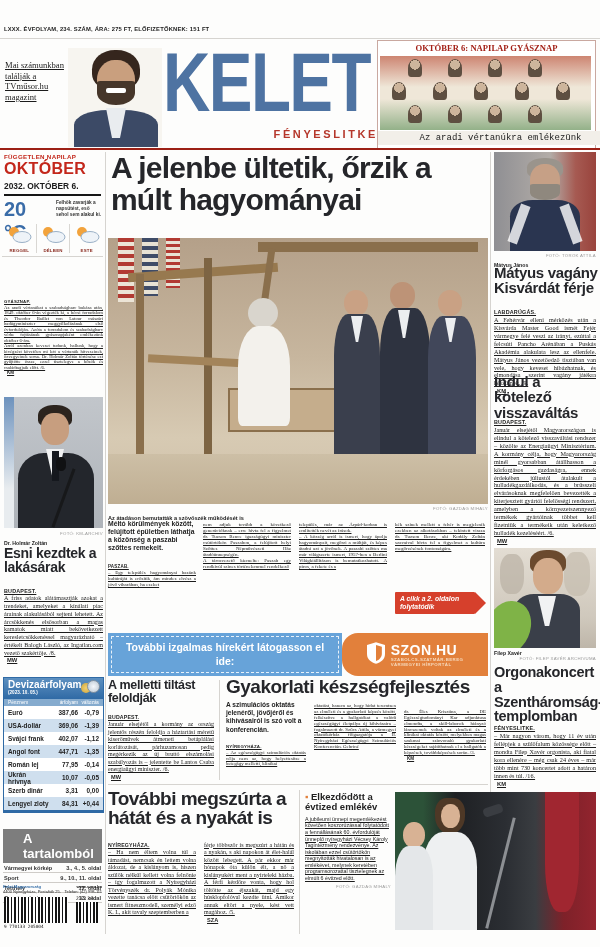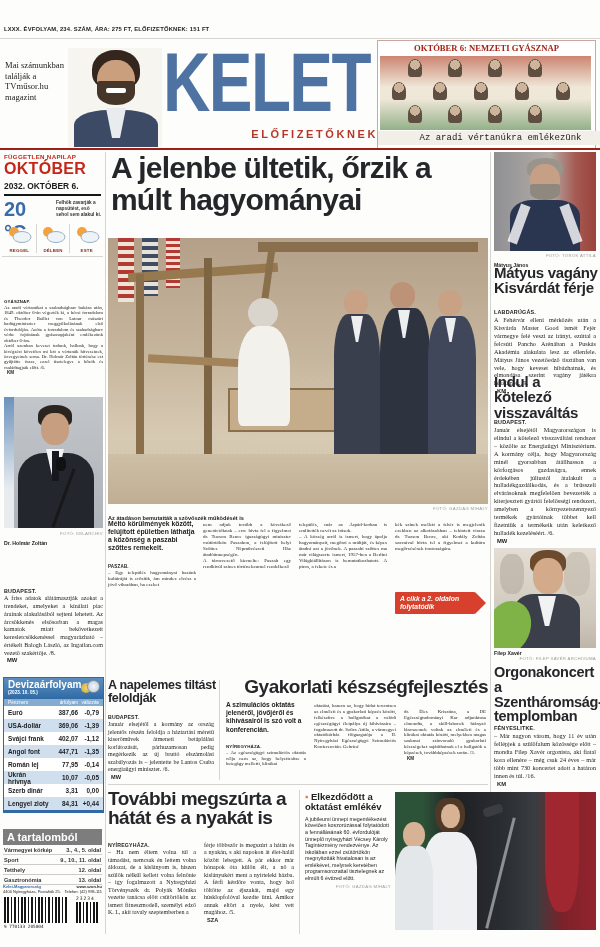--- a/index.html
+++ b/index.html
@@ -1,21 +1,21 @@
 <!DOCTYPE html>
 <html><head>
 <meta charset="utf-8">
 <style>
   html,body{margin:0;padding:0;background:#e9e9e9;}
   .page{position:relative;width:600px;height:947px;background:#fdfdfc;margin:0 auto;overflow:hidden;
         font-family:"Liberation Sans",sans-serif;color:#1a1a1a;}
   .abs{position:absolute;}
   .vline{position:absolute;width:1px;background:#d6d4d0;}
   .hline{position:absolute;height:1px;background:#d6d4d0;}
-  .serif{font-family:"Liberation Serif",serif;text-align:justify;color:#1c1c1c;white-space:pre-line;}
+  .serif{font-family:"Liberation Serif",serif;text-align:justify;color:#1c1c1c;white-space:pre-line;text-decoration:underline;}
   .kick{font-weight:bold;font-family:"Liberation Sans",sans-serif;letter-spacing:.2px;}
   .sig{font-weight:bold;font-family:"Liberation Sans",sans-serif;margin-left:3px;}
   .hart{font-family:"Liberation Sans",sans-serif;font-weight:800;color:#25262a;line-height:1.02;letter-spacing:-.3px;}
   .capname{font-weight:bold;font-size:5.2px;color:#222;}
   .capcredit{font-size:4.3px;color:#9b9b9b;letter-spacing:.3px;}
   
   .red{color:#c3271b;}
   .fxwrap{border:1.5px solid #2f6aa5;border-bottom:3px solid #2f6aa5;background:#fff;}
   .fxhead{background:linear-gradient(180deg,#5d90c0,#2f6aa5);color:#fff;padding:2px 4px;position:relative;height:17px;}
   .fxcols{display:flex;background:#85abce;color:#fff;font-size:4.8px;padding:1px 4px;}
@@ -49,24 +49,24 @@
   <div class="photo" style="left:68px;top:48px;width:94px;height:99px;background:#f7f5f0;">
     <div class="abs" style="left:24px;top:2px;width:48px;height:40px;background:#35261d;border-radius:48% 48% 40% 40%;"></div>
     <div class="abs" style="left:29px;top:12px;width:38px;height:42px;background:#c99f7e;border-radius:46%;"></div>
     <div class="abs" style="left:29px;top:33px;width:38px;height:24px;background:#46362a;border-radius:8% 8% 50% 50%;"></div>
     <div class="abs" style="left:38px;top:40px;width:20px;height:5px;background:#fff;border-radius:2px;"></div>
     <div class="abs" style="left:6px;top:62px;width:84px;height:37px;background:#3c4a66;border-radius:40% 40% 0 0;"></div>
     <div class="abs" style="left:38px;top:60px;width:20px;height:30px;background:#e9ecef;clip-path:polygon(0 0,100% 0,70% 100%,30% 100%);"></div>
   </div>
 
   <div class="abs" style="left:163px;top:40px;font-size:84px;font-weight:800;color:#4e73a2;letter-spacing:-2px;transform:scaleX(.78);transform-origin:0 0;line-height:1;">KELET</div>
-  <div class="abs" style="left:200px;top:128px;width:178px;text-align:right;font-size:11px;font-weight:bold;color:#b5372b;letter-spacing:2.6px;">ELŐFIZETŐKNEK</div>
+  <div class="abs" style="left:200px;top:128px;width:178px;text-align:right;font-size:11px;font-weight:bold;color:#b5372b;letter-spacing:2.6px;">FÉNYESLITKE</div>
 
   <div class="abs" style="left:377px;top:40px;width:217px;height:108px;border:1px solid #c9a8a0;background:#fff;">
-    <div style="text-align:center;font-family:'Liberation Serif',serif;font-weight:bold;color:#a32017;font-size:8.6px;padding-top:2px;">OKTÓBER 6: NEMZETI GYÁSZNAP</div>
+    <div style="text-align:center;font-family:'Liberation Serif',serif;font-weight:bold;color:#a32017;font-size:8.6px;padding-top:2px;">OKTÓBER 6: NAPILAP GYÁSZNAP</div>
     <div class="photo" style="left:2px;top:15px;width:211px;height:74px;background:linear-gradient(180deg,#cd8572 0%,#efe7d8 42%,#efe7d8 58%,#93b189 100%);">
       <div class="abs" style="left:28px;top:3px;width:14px;height:18px;background:radial-gradient(circle at 50% 32%,#cdb59c 0 34%,#5e4f41 35%);border-radius:50% 50% 22% 22%;"></div>
       <div class="abs" style="left:68px;top:3px;width:14px;height:18px;background:radial-gradient(circle at 50% 32%,#cdb59c 0 34%,#5e4f41 35%);border-radius:50% 50% 22% 22%;"></div>
       <div class="abs" style="left:108px;top:3px;width:14px;height:18px;background:radial-gradient(circle at 50% 32%,#cdb59c 0 34%,#5e4f41 35%);border-radius:50% 50% 22% 22%;"></div>
       <div class="abs" style="left:148px;top:3px;width:14px;height:18px;background:radial-gradient(circle at 50% 32%,#cdb59c 0 34%,#5e4f41 35%);border-radius:50% 50% 22% 22%;"></div>
       <div class="abs" style="left:12px;top:26px;width:14px;height:18px;background:radial-gradient(circle at 50% 32%,#cdb59c 0 34%,#5e4f41 35%);border-radius:50% 50% 22% 22%;"></div>
       <div class="abs" style="left:53px;top:26px;width:14px;height:18px;background:radial-gradient(circle at 50% 32%,#cdb59c 0 34%,#5e4f41 35%);border-radius:50% 50% 22% 22%;"></div>
       <div class="abs" style="left:94px;top:26px;width:14px;height:18px;background:radial-gradient(circle at 50% 32%,#cdb59c 0 34%,#5e4f41 35%);border-radius:50% 50% 22% 22%;"></div>
       <div class="abs" style="left:135px;top:26px;width:14px;height:18px;background:radial-gradient(circle at 50% 32%,#cdb59c 0 34%,#5e4f41 35%);border-radius:50% 50% 22% 22%;"></div>
       <div class="abs" style="left:176px;top:26px;width:14px;height:18px;background:radial-gradient(circle at 50% 32%,#cdb59c 0 34%,#5e4f41 35%);border-radius:50% 50% 22% 22%;"></div>
@@ -128,20 +128,21 @@
     <div class="abs" style="left:42px;top:52px;width:18px;height:28px;background:#f0f1f2;clip-path:polygon(0 0,100% 0,65% 100%,35% 100%);"></div>
     <div class="abs" style="left:48px;top:54px;width:7px;height:30px;background:#15181e;"></div>
     <div class="abs" style="left:58px;top:70px;width:3px;height:62px;background:#17181a;transform:rotate(20deg);"></div>
     <div class="abs" style="left:52px;top:60px;width:10px;height:14px;background:#101113;border-radius:40%;"></div>
   </div>
   <div class="abs" style="left:4px;top:531px;width:99px;">
     <span class="capname">Dr. Holmár Zoltán</span>
     <span class="capcredit" style="float:right;">FOTÓ: KM-ARCHÍV</span>
   </div>
 
+  <div class="abs hart" style="left:4px;top:546px;width:100px;font-size:14px;">Esni kezdtek a lakásárak</div>
   <div class="abs serif" style="left:4px;top:580px;width:99px;font-size:6.1px;line-height:1.27;">
     <span class="kick" style="font-size:5.4px;">BUDAPEST.</span>
     <span>A friss adatok alátámasztják azokat a trendeket, amelyeket a kínálati piac árainak alakulásából sejteni lehetett. Az árcsökkenés elsősorban a magas kamatok miatt bekövetkezett keresletcsökkenéssel magyarázható – értékelt Balogh László, az Ingatlan.com vezető szakértője. /8.</span>
     <span class="sig" style="font-size:5.8px;">MW</span>
   </div>
 
   <div class="abs fxwrap" style="left:3px;top:677px;width:99px;">
     <div class="fxhead">
       <div style="font-size:10px;font-weight:800;line-height:1;">Devizaárfolyam</div>
       <div style="font-size:4.6px;font-weight:bold;">(2023. 10. 05.)</div>
@@ -191,21 +192,21 @@
         </div>
       <div class="fxrow">
           <div class="fc1">Lengyel zloty</div>
           <div class="fc2">84,31</div>
           <div class="fc3">+0,44</div>
         </div>
     </div>
   </div>
 
   <div class="abs" style="left:3px;top:829px;width:99px;">
-    <div style="background:#7d7d7d;color:#fff;font-size:11px;font-weight:800;padding:2px 4px;">A tartalomból</div>
+    <div style="background:#7d7d7d;color:#fff;font-size:13px;font-weight:800;padding:2px 20px;">A tartalomból</div>
     <div class="tocitem">
         <span>Vármegyei körkép</span>
         <span>3., 4., 5. oldal</span>
       </div>
     <div class="tocitem">
         <span>Sport</span>
         <span>9., 10., 11. oldal</span>
       </div>
     <div class="tocitem">
         <span>Tetthely</span>
@@ -271,31 +272,48 @@
   <div class="abs serif" style="left:203px;top:522px;width:88px;font-size:5px;line-height:1.2;">nem adjuk tovább a következő generációknak – erre hívta fel a figyelmet dr. Tuzson Bence igazságügyi miniszter csütörtökön Paszabon, a felújított helyi Szőttes Népművészeti Ház átadóünnepségén.
 A tárcavezető kiemelte: Paszab egy rendkívül színes történelemmel rendelkező</div>
   <div class="abs serif" style="left:299px;top:522px;width:88px;font-size:5px;line-height:1.2;">település, már az Árpád-korban is említették nevét az írások.
 – A község arról is ismert, hogy ápolja hagyományait, megőrzi a múltját, és képes átadni azt a jövőnek. A paszabi szőttes ma már világszerte ismert, 1957-ben a Berlini Világkiállításon is bemutatkozhatott. A piros, a fekete és a</div>
   <div class="abs serif" style="left:395px;top:522px;width:90px;font-size:5px;line-height:1.2;">kék színek mellett a fehér is megjelenik ezekben az alkotásokban – tekintett vissza dr. Tuzson Bence, aki Kodály Zoltán szavaival hívta fel a figyelmet a kultúra megőrzésének fontosságára.</div>
   <div class="abs" style="left:395px;top:592px;display:flex;align-items:center;">
     <div class="cont-box" style="width:70px;">A cikk a 2. oldalon folytatódik</div>
     <div class="chev"></div>
   </div>
 
+  <div class="abs" style="left:108px;top:633px;width:380px;height:43px;display:flex;">
+    <div style="flex:1;background:#67a3d9;position:relative;display:flex;align-items:center;justify-content:center;">
+      <div style="position:absolute;inset:3px;border:1.5px dashed rgba(255,255,255,.85);"></div>
+      <div style="color:#fff;font-weight:800;font-size:10.5px;text-align:center;line-height:1.25;width:85%;">További izgalmas hírekért látogasson el ide:</div>
+    </div>
+    <div style="flex:0 0 146px;background:#e2803b;border-radius:16px 0 0 16px;display:flex;align-items:center;justify-content:center;gap:6px;">
+      <span><svg width="18" height="24" viewBox="0 0 20 24">
+            <path d="M10 0 L20 3 V13 C20 19 15 22.5 10 24 C5 22.5 0 19 0 13 V3 Z" fill="#fff"></path>
+            <path d="M10 3 L16.5 5 V12.5 C16.5 17 13.5 19.5 10 20.8 Z" fill="#e2803b"></path>
+          </svg></span>
+      <div>
+        <div style="color:#fff;font-weight:800;font-size:14px;letter-spacing:.5px;line-height:1;">SZON.HU</div>
+        <div style="color:#f6d9bd;font-weight:bold;font-size:4.4px;letter-spacing:.4px;">SZABOLCS-SZATMÁR-BEREG</div>
+        <div style="color:#f6d9bd;font-weight:bold;font-size:4.4px;letter-spacing:.4px;">VÁRMEGYEI HÍRPORTÁL</div>
+      </div>
+    </div>
+  </div>
 
   <div class="vline" style="left:219px;top:680px;height:100px;"></div>
 
-  <div class="abs hart" style="left:108px;top:679px;width:108px;font-size:12.5px;">A napelemes tiltást feloldják</div>
+  <div class="abs hart" style="left:108px;top:679px;width:108px;font-size:12.5px;">A melletti tiltást feloldják</div>
   <div class="abs serif" style="left:108px;top:706px;width:106px;font-size:6px;line-height:1.25;">
     <span class="kick" style="font-size:5.2px;">BUDAPEST.</span>
     <span>Január elsejétől a kormány az ország jelentős részén feloldja a háztartási méretű kiserőművek átmeneti betáplálási korlátozását, párhuzamosan pedig megérkezik az új bruttó elszámolási szabályozás is – jelentette be Lantos Csaba energiaügyi miniszter. /6.</span>
     <span class="sig" style="font-size:5.6px;">MW</span>
   </div>
 
-  <div class="abs hart" style="left:226px;top:677px;width:262px;font-size:19px;letter-spacing:-.5px;text-align:right;">Gyakorlati készségfejlesztés</div>
+  <div class="abs hart" style="left:226px;top:677px;width:262px;font-size:19px;letter-spacing:-.5px;">Gyakorlati készségfejlesztés</div>
   <div class="abs" style="left:226px;top:701px;width:80px;">
     <div style="font-size:6.6px;font-weight:800;line-height:1.25;color:#222;">A szimulációs oktatás jelenéről, jövőjéről és kihívásairól is szó volt a konferencián.</div>
     <div class="serif" style="font-size:4.9px;line-height:1.2;margin-top:4px;">
       <span class="kick" style="font-size:4.4px;">NYÍREGYHÁZA.</span>
       <span>– Az egészségügyi szimulációs oktatás célja nem az, hogy helyettesítse a betegágy melletti, klinikai</span>
     </div>
   </div>
   <div class="abs serif" style="left:314px;top:703px;width:82px;font-size:4.9px;line-height:1.2;">oktatást, hanem az, hogy hidat teremtsen az elméleti és a gyakorlati képzés között, felkészítve a hallgatókat a valódi egészségügyi életpálya új kihívásaira – fogalmazott dr. Szűcs Attila, a vármegyei oktatókórház főigazgatója a II. Nyíregyházi Egészségügyi Szimulációs Konferencián. Gebriné</div>
   <div class="abs serif" style="left:404px;top:703px;width:82px;font-size:4.9px;line-height:1.2;">
     <span>dr. Éles Krisztina, a DE Egészségtudományi Kar adjunktusa elmondta, a skill-laborok hiányzó láncszemek voltak az elméleti és a klinikai oktatás között, melyekben magas szakmai színvonalú gyakorlati készségeket sajátíthatnak el a hallgatók a képzések, továbbképzések során. /3.</span>
@@ -310,21 +328,21 @@
     <span>– Ha nem éltem volna túl a támadást, nemcsak én lettem volna áldozat, de a kislányom is, hiszen szülők nélkül kellett volna felnőnie – így fogalmazott a Nyíregyházi Törvényszék dr. Polyák Mónika vezette tanácsa előtt csütörtökön az ismert fitneszmodell, személyi edző K. I., akit tavaly szeptemberben a</span>
   </div>
   <div class="abs serif" style="left:204px;top:834px;width:90px;font-size:6px;line-height:1.25;">
     <span>férje többször is megszúrt a hátán és a nyakán, s aki napokon át élet-halál között lebegett. A pár ekkor már hónapok óta külön élt, a nő a kislányukért ment a nyírteleki házba. A férfi kérdőre vonta, hogy hol töltötte az éjszakát, majd egy húsklopfolóval kezdte ütni. Amikor annak eltört a nyele, kést vett magához. /5.</span>
     <span class="sig" style="font-size:5.6px;">SZA</span>
   </div>
 
   <div class="vline" style="left:299px;top:790px;height:144px;"></div>
 
   <div class="abs" style="left:305px;top:792px;width:86px;">
-    <div style="font-size:9.5px;font-weight:800;line-height:1.1;color:#222;"><span style="color:#e2803b;">▪ </span><span>Elkezdődött a oktatást emlékév</span></div>
+    <div style="font-size:9.5px;font-weight:800;line-height:1.1;color:#222;"><span style="color:#e2803b;">▪ </span><span>Elkezdődött a évtized emlékév</span></div>
     <div class="serif" style="font-size:5.3px;line-height:1.24;margin-top:3px;font-family:'Liberation Sans',sans-serif;text-align:left;">A jubileumi ünnepi megemlékezést követően koszorúzással folytatódott a fennállásának 60. évfordulóját ünneplő nyíregyházi Vécsey Károly Tagintézmény rendezvénye. Az iskolában ezzel csütörtökön megnyitották hivatalosan is az emlékévet, melynek keretében programsorozattal tisztelegnek az elmúlt 6 évtized előtt.</div>
     <div class="capcredit" style="text-align:right;margin-top:2px;">FOTÓ: GAZDAG MIHÁLY</div>
   </div>
 
   <div class="photo" style="left:395px;top:792px;width:201px;height:138px;background:linear-gradient(90deg,#2c5238 0 14%,#1e2023 30%,#2b2e33 55%,#3a3d41 70%,#7e2129 84%,#93242e 100%);">
     <div class="abs" style="left:116px;top:0;width:26px;height:138px;background:linear-gradient(180deg,#e8e6e2,#c9c6c1 60%,#9b97912 100%);opacity:.85;"></div>
     <div class="abs" style="left:150px;top:0;width:34px;height:120px;background:#a02630;border-radius:0 0 40% 40%;"></div>
     <div class="abs" style="left:40px;top:6px;width:30px;height:36px;background:#4e3826;border-radius:46% 46% 60% 60%;"></div>
     <div class="abs" style="left:46px;top:12px;width:19px;height:24px;background:#d8b294;border-radius:48%;"></div>
     <div class="abs" style="left:28px;top:40px;width:54px;height:98px;background:#eef0f1;border-radius:36% 36% 0 0;"></div>

